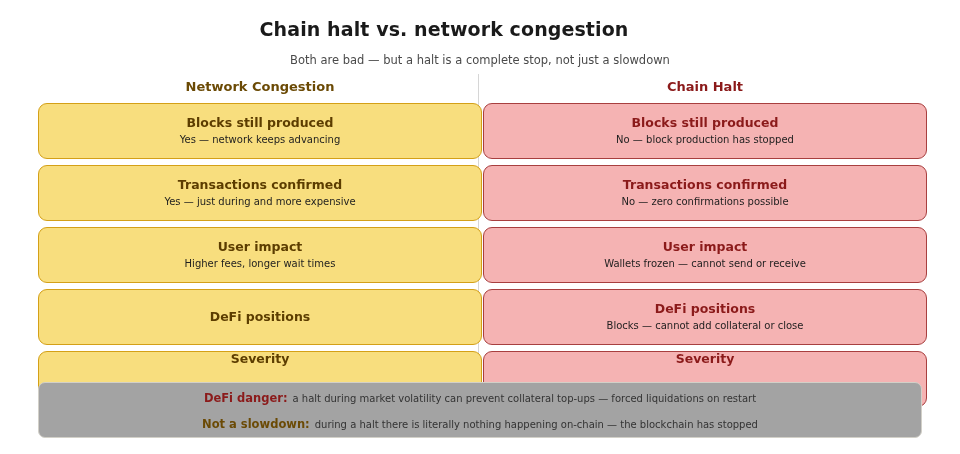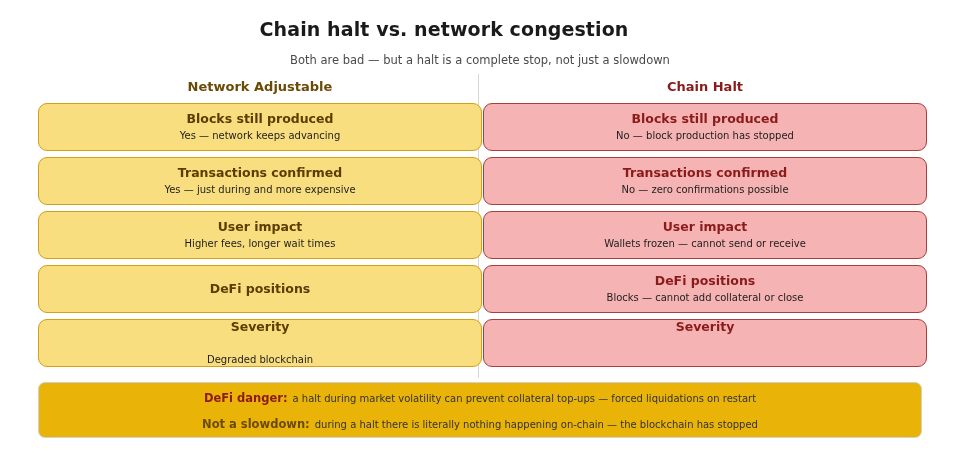--- a/index.html
+++ b/index.html
@@ -76,21 +76,21 @@
   
   .col {
     position: absolute;
     top: 103px;
   }
   .col.left  { left: 38px;  width: 444px; }
   .col.right { left: 483px; width: 444px; }
 
   .card {
     box-sizing: border-box;
-    height: 48px;
+    height: 56px;
     margin-bottom: 6px;
     border-radius: 9px;
     border-width: 1.6px;
     border-style: solid;
     display: flex;
     flex-direction: column;
     align-items: center;
     justify-content: center;
     padding: 0 8px;
   }
@@ -123,21 +123,21 @@
   }
 
   
   .footer {
     position: absolute;
     left: 38px;
     top: 382px;
     width: 884px;
     height: 56px;
     box-sizing: border-box;
-    background: #eab308;
+    background: #a3a3a3;
     border: 1px solid #d2d0c8;
     border-radius: 7px;
     display: flex;
     flex-direction: column;
     align-items: center;
     justify-content: center;
   }
   .footer-line {
     display: block;
     text-align: center;
@@ -158,21 +158,21 @@
   }
 </style>
 </head>
 <body>
 
 <div class="page">
 
   <div class="title">Chain halt vs. network congestion</div>
   <div class="subtitle">Both are bad — but a halt is a complete stop, not just a slowdown</div>
 
-  <div class="col-head left">Network Adjustable</div>
+  <div class="col-head left">Network Congestion</div>
   <div class="col-head right">Chain Halt</div>
 
   <div class="divider"></div>
 
   <div class="col left">
     <div class="card gold">
       <div class="card-title">Blocks still produced</div>
       <div class="card-desc">Yes — network keeps advancing</div>
     </div>
     <div class="card gold">

